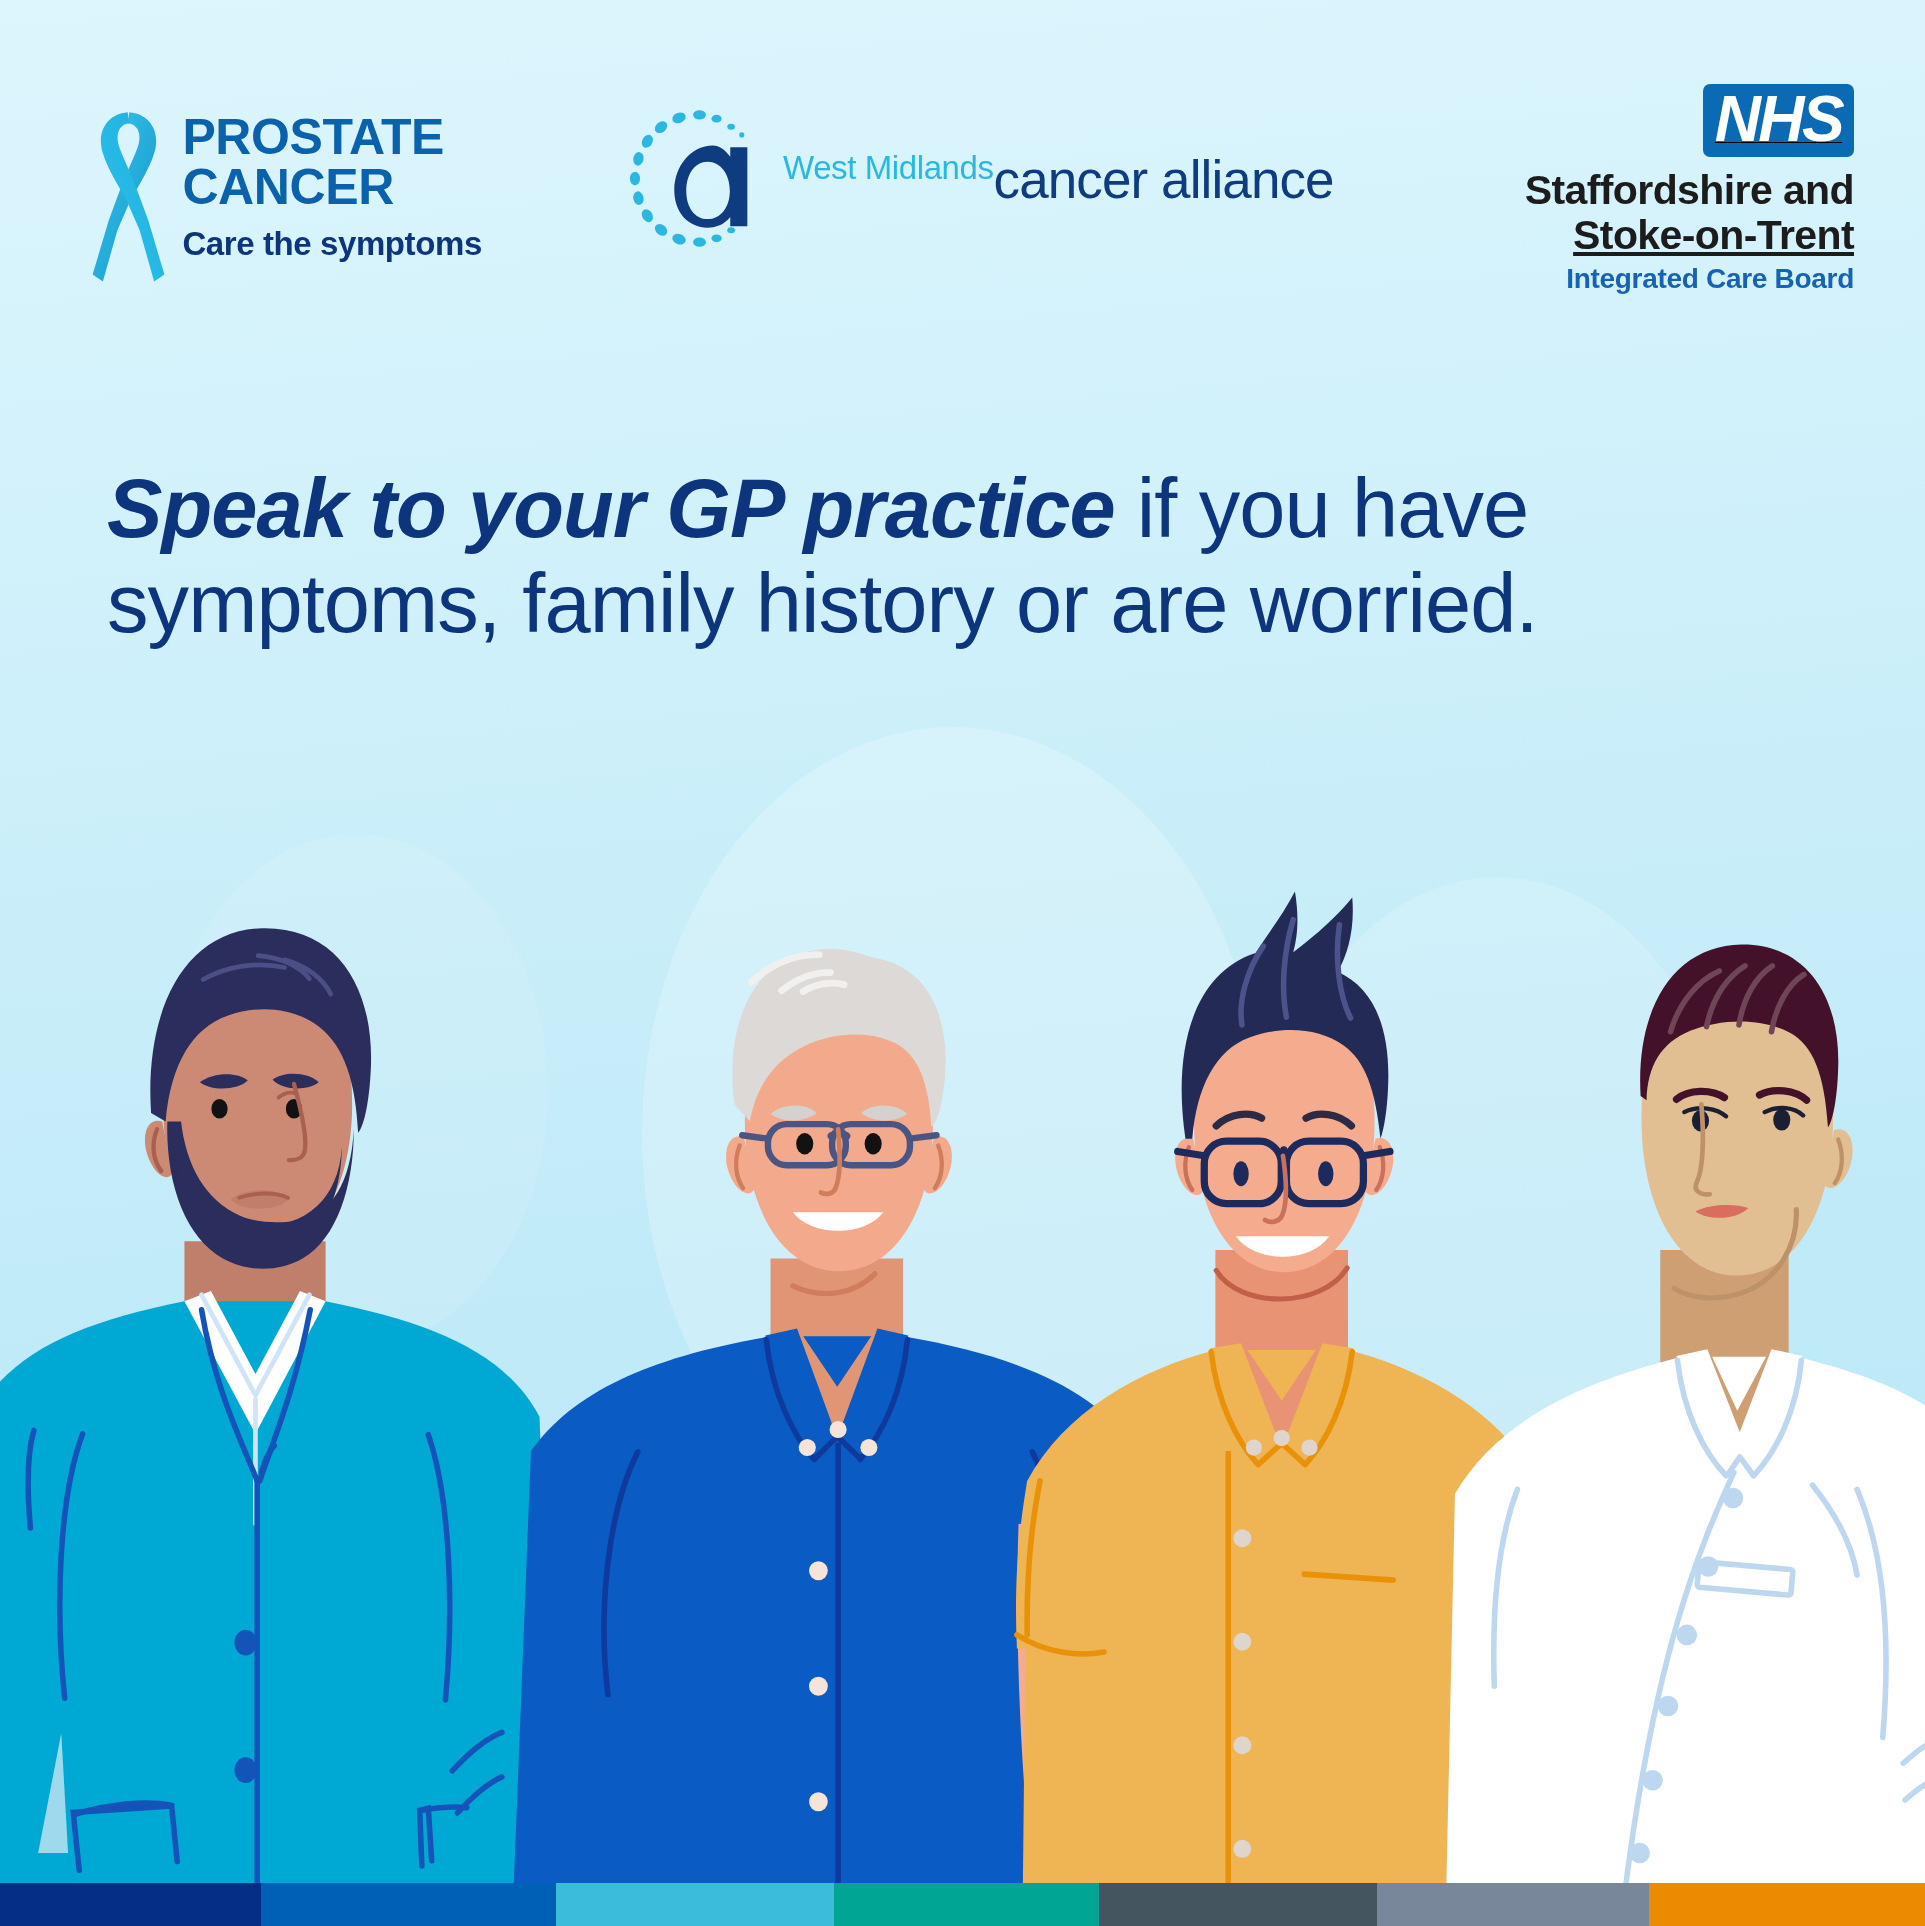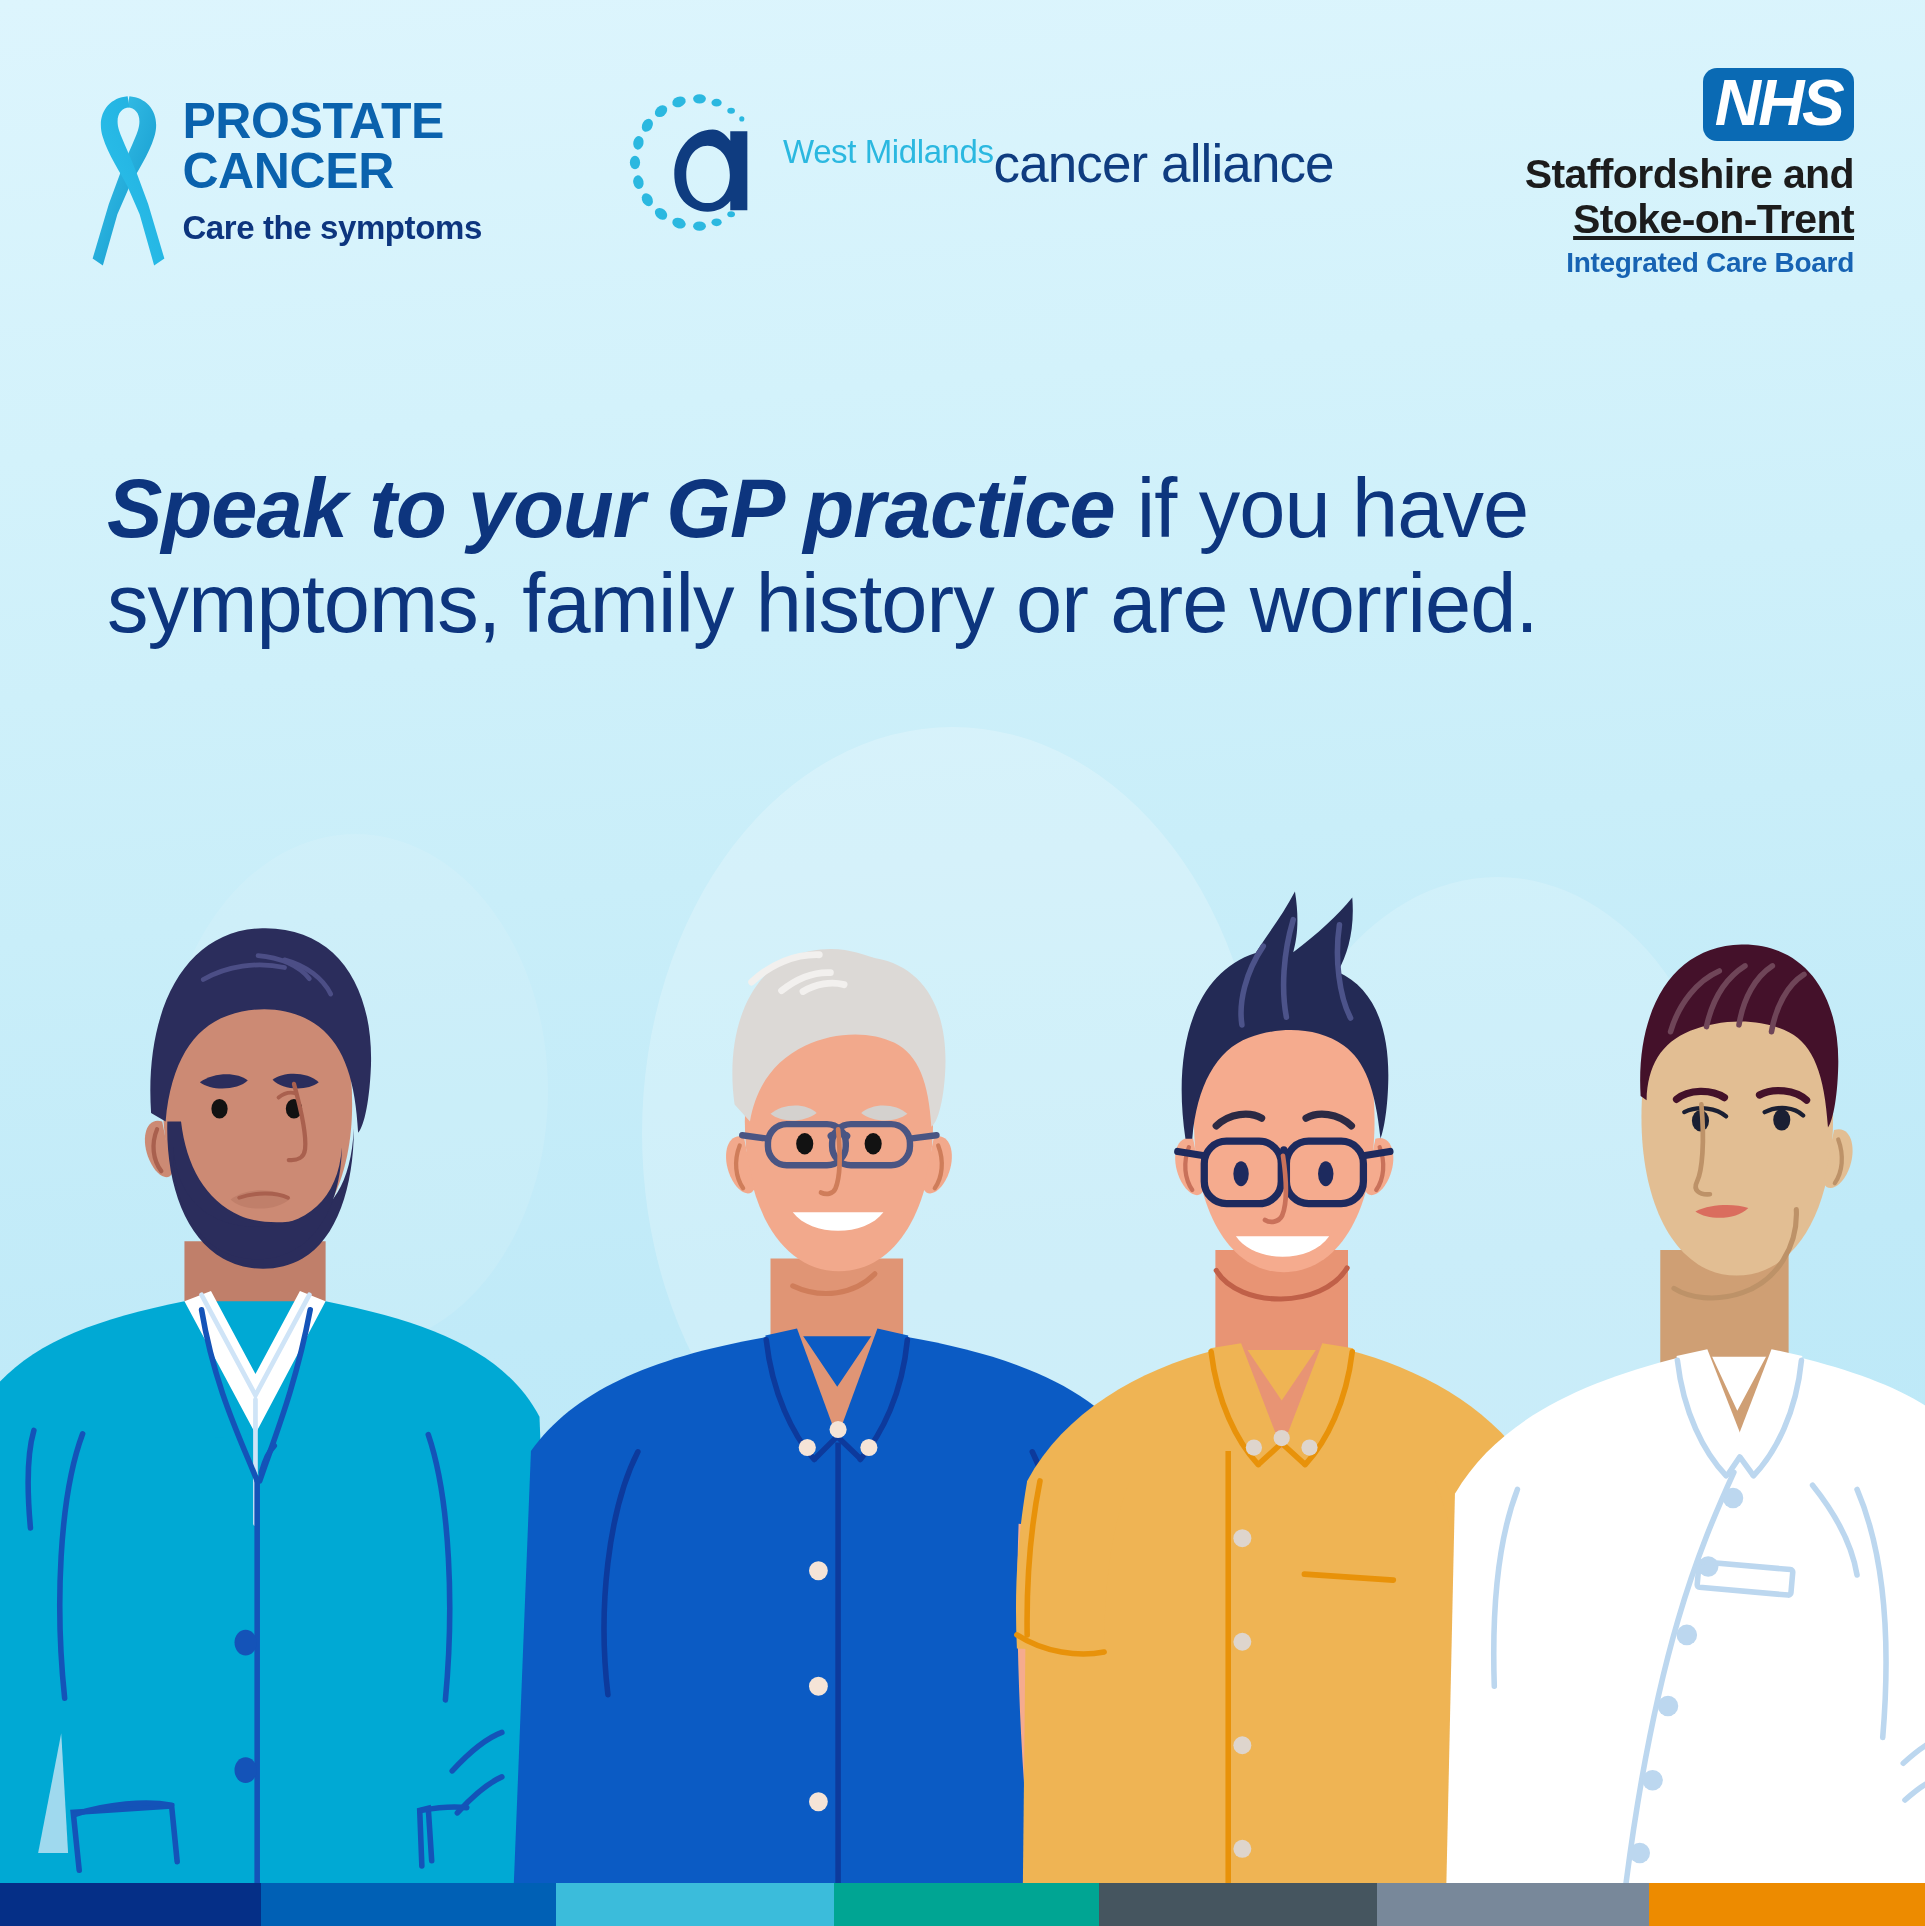--- a/index.html
+++ b/index.html
@@ -13,36 +13,36 @@
     background:linear-gradient(175deg,#ddf5fd 0%,#d3f2fb 22%,#c9eef9 45%,#c0eaf8 66%,#b9e7f7 100%);
     overflow:hidden;
   }
   
   .blob{position:absolute;border-radius:50%;pointer-events:none;}
   .b1{left:642px;top:727px;width:621px;height:813px;background:rgba(255,255,255,.22);}
   .b2{left:1262px;top:877px;width:471px;height:642px;background:rgba(255,255,255,.17);}
   .b3{left:163px;top:834px;width:385px;height:514px;background:rgba(255,255,255,.10);}
 
   
-  #header{position:absolute;left:0;top:0;width:1784px;height:377px;}
+  #header{position:absolute;left:0;top:16px;width:1784px;height:377px;}
 
   .logo-pc{position:absolute;left:90px;top:86px;display:flex;align-items:flex-start;}
   .ribbon{width:77px;height:188px;position:relative;margin-right:15.4px;}
   .pc-text{padding-top:10.3px;}
   .pc-line{font-weight:bold;color:#0a62ad;font-size:50px;line-height:1.0;letter-spacing:-0.4px;}
   .pc-sub{font-weight:bold;color:#0d357e;font-size:33px;line-height:1.0;margin-top:14.5px;letter-spacing:-0.4px;}
 
   .logo-wmca{position:absolute;left:629px;top:92px;display:flex;align-items:center;}
   .wm-mark{width:141px;height:141px;position:relative;margin-right:13px;}
   .wm-text{display:flex;flex-direction:row;justify-content:space-between;}
   .wm-top{color:#2bb8e0;font-size:33px;line-height:1.02;letter-spacing:-0.4px;}
   .wm-bot{color:#0f3c80;font-size:53px;line-height:1.0;letter-spacing:-0.9px;margin-top:1.7px;}
 
   .logo-nhs{position:absolute;left:1383px;top:68px;width:471px;text-align:right;}
-  .nhs-box{display:inline-block;background:#0a6ab4;padding:3.4px 12px 6px 12px;border-radius:14px;}
+  .nhs-box{display:inline-block;background:#0a6ab4;padding:3.4px 12px 6px 12px;border-radius:7px;text-decoration:underline;}
   .nhs-word{color:#fff;font-weight:bold;font-style:italic;font-size:64px;line-height:1.0;letter-spacing:-2.6px;}
   .nhs-l1{color:#1c1c1c;font-weight:bold;font-size:41px;line-height:1.08;margin-top:11px;letter-spacing:-0.6px;}
   .nhs-l2{color:#1c1c1c;font-weight:bold;font-size:41px;line-height:1.08;letter-spacing:-0.6px;text-decoration:underline;}
   .nhs-l3{color:#1763b3;font-weight:bold;font-size:28px;line-height:1.1;margin-top:6.8px;letter-spacing:-0.3px;}
 
   
   #headline{
     position:absolute;left:107px;top:462px;width:1720px;
     color:#0d357e;font-size:83px;line-height:1.14;letter-spacing:-0.9px;
   }

